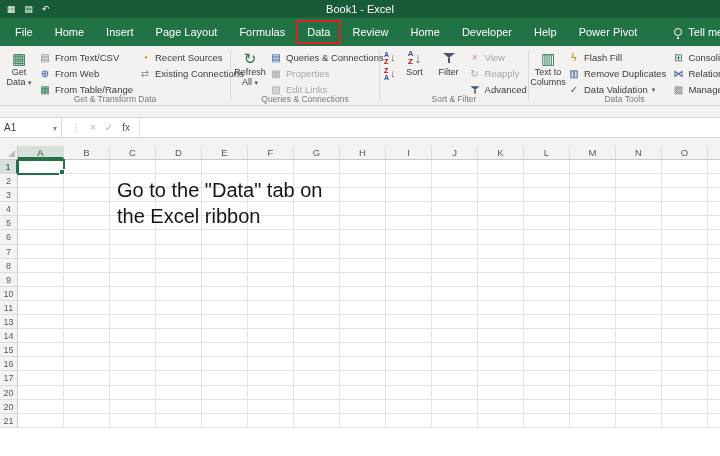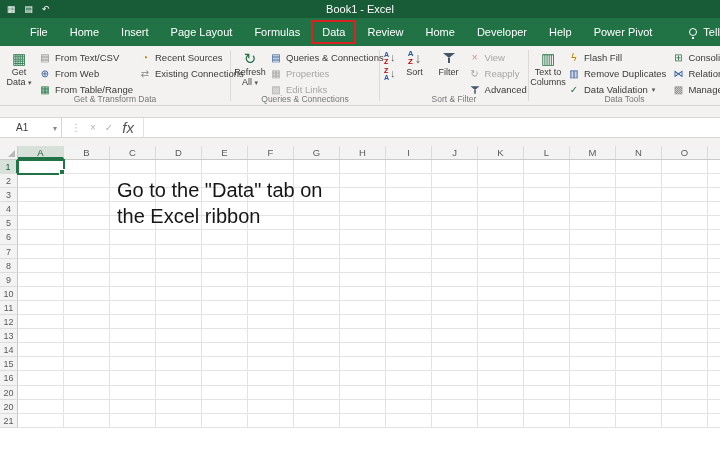--- a/index.html
+++ b/index.html
@@ -5,21 +5,21 @@
   *{margin:0;padding:0;box-sizing:border-box}
   body{background:#777;font-family:"Liberation Sans",sans-serif}
   .screen{position:relative;width:720px;height:456px;background:#fff;overflow:hidden;color:#3b3a39}
 
   
   .titlebar{position:absolute;top:0;left:0;right:0;height:18px;background:#185c37;color:#fff;display:flex;align-items:center}
   .qat{display:flex;gap:9px;padding-left:7px;font-size:9px;z-index:2}
   .wintitle{position:absolute;left:0;right:0;text-align:center;font-size:11px;color:#fff}
 
   
-  .tabbar{position:absolute;top:18px;left:0;right:0;height:28px;background:#217346;display:flex;align-items:center;color:#fff;padding-left:19px}
+  .tabbar{position:absolute;top:18px;left:0;right:0;height:28px;background:#217346;display:flex;align-items:center;color:#fff;padding-left:4px}
   .tab{padding:4px 9px;font-size:11px;border:2px solid transparent;white-space:nowrap;cursor:pointer}
   .tab.hl{border-color:#da2222}
   .tellme{display:flex;align-items:center;gap:6px;margin-left:26px;font-size:11px;white-space:nowrap}
   .bulb{width:8px;height:8px;border:1px solid #fff;border-radius:50%;position:relative;flex:none}
   .bulb:after{content:"";position:absolute;left:2px;top:8px;width:2px;height:2px;background:#fff}
 
   
   .ribbon{position:absolute;top:46px;left:0;right:0;height:60px;background:#f3f2f1;border-bottom:1px solid #d8d6d4;display:flex;overflow:hidden}
   .rgroup{position:relative;height:100%;padding:2px 2px 11px;flex:none}
   .rgroup.flexg{flex:1;overflow:hidden}
@@ -42,25 +42,25 @@
   .funnel.sm{transform:scale(.75);transform-origin:center}
   .sort-ic{display:inline-flex;align-items:center;gap:1px}
   .sort-ic .lets{display:flex;flex-direction:column;font-size:7px;line-height:7px;font-weight:bold}
   .sort-ic .arrow{font-size:11px;color:#666;line-height:11px}
   .sort-ic.big .lets{font-size:8px;line-height:8px}
   .sort-ic.big .arrow{font-size:14px}
 
   
   .fxarea{position:absolute;top:106px;left:0;right:0;height:40px;background:#f3f2f1}
   .fxbar{position:absolute;top:11px;left:0;right:0;height:21px;background:#fff;border-top:1px solid #d6d6d6;border-bottom:1px solid #d6d6d6;display:flex;align-items:stretch}
-  .namebox{width:62px;flex:none;display:flex;align-items:center;padding-left:16px;font-size:10px;border-right:1px solid #d6d6d6;position:relative;cursor:text}
+  .namebox{width:62px;flex:none;display:flex;align-items:center;padding-left:4px;font-size:10px;border-right:1px solid #d6d6d6;position:relative;cursor:text}
   .namebox .nbcaret{position:absolute;right:4px;top:6px;color:#888;font-size:8px}
   .fxbtns{display:flex;align-items:center;gap:9px;padding:0 9px;border-right:1px solid #e3e3e3;font-size:10px}
   .fxbtns .dim{color:#b5b3b1}
-  .fxsym{font-style:italic;color:#555;font-size:15px}
+  .fxsym{color:#555;font-size:10px}
   .fxinput{flex:1;cursor:text}
 
   
   .grid{position:absolute;top:146px;left:0;right:0;bottom:0;background:#fff;overflow:hidden}
   .col-headers{display:flex;height:14px;background:#f3f3f3;border-bottom:1px solid #c9c9c9}
   .corner{width:18px;flex:none;background:#f3f3f3;border-right:1px solid #c9c9c9;position:relative;cursor:pointer}
   .corner:after{content:"";position:absolute;right:2px;bottom:2px;border-left:7px solid transparent;border-bottom:7px solid #b9b9b9}
   .col-h{width:46px;flex:none;text-align:center;font-size:9.5px;line-height:13px;color:#5a5a5a;border-right:1px solid #dcdcdc;cursor:pointer}
   .col-h.sel{background:#d7e0d9;border-bottom:2px solid #217346;color:#17593a}
   .g-row{display:flex;height:14.1px}
@@ -508,39 +508,20 @@
           <div class="cell"></div>
           <div class="cell"></div>
           <div class="cell"></div>
           <div class="cell"></div>
           <div class="cell"></div>
           <div class="cell"></div>
           <div class="cell"></div>
           <div class="cell"></div>
         </div>
         <div class="g-row">
-          <div class="row-h">12</div>
-          <div class="cell"></div>
-          <div class="cell"></div>
-          <div class="cell"></div>
-          <div class="cell"></div>
-          <div class="cell"></div>
-          <div class="cell"></div>
-          <div class="cell"></div>
-          <div class="cell"></div>
-          <div class="cell"></div>
-          <div class="cell"></div>
-          <div class="cell"></div>
-          <div class="cell"></div>
-          <div class="cell"></div>
-          <div class="cell"></div>
-          <div class="cell"></div>
-          <div class="cell"></div>
-        </div>
-        <div class="g-row">
           <div class="row-h">13</div>
           <div class="cell"></div>
           <div class="cell"></div>
           <div class="cell"></div>
           <div class="cell"></div>
           <div class="cell"></div>
           <div class="cell"></div>
           <div class="cell"></div>
           <div class="cell"></div>
           <div class="cell"></div>
@@ -585,20 +566,39 @@
           <div class="cell"></div>
           <div class="cell"></div>
           <div class="cell"></div>
           <div class="cell"></div>
           <div class="cell"></div>
           <div class="cell"></div>
           <div class="cell"></div>
         </div>
         <div class="g-row">
           <div class="row-h">16</div>
+          <div class="cell"></div>
+          <div class="cell"></div>
+          <div class="cell"></div>
+          <div class="cell"></div>
+          <div class="cell"></div>
+          <div class="cell"></div>
+          <div class="cell"></div>
+          <div class="cell"></div>
+          <div class="cell"></div>
+          <div class="cell"></div>
+          <div class="cell"></div>
+          <div class="cell"></div>
+          <div class="cell"></div>
+          <div class="cell"></div>
+          <div class="cell"></div>
+          <div class="cell"></div>
+        </div>
+        <div class="g-row">
+          <div class="row-h">17</div>
           <div class="cell"></div>
           <div class="cell"></div>
           <div class="cell"></div>
           <div class="cell"></div>
           <div class="cell"></div>
           <div class="cell"></div>
           <div class="cell"></div>
           <div class="cell"></div>
           <div class="cell"></div>
           <div class="cell"></div>

